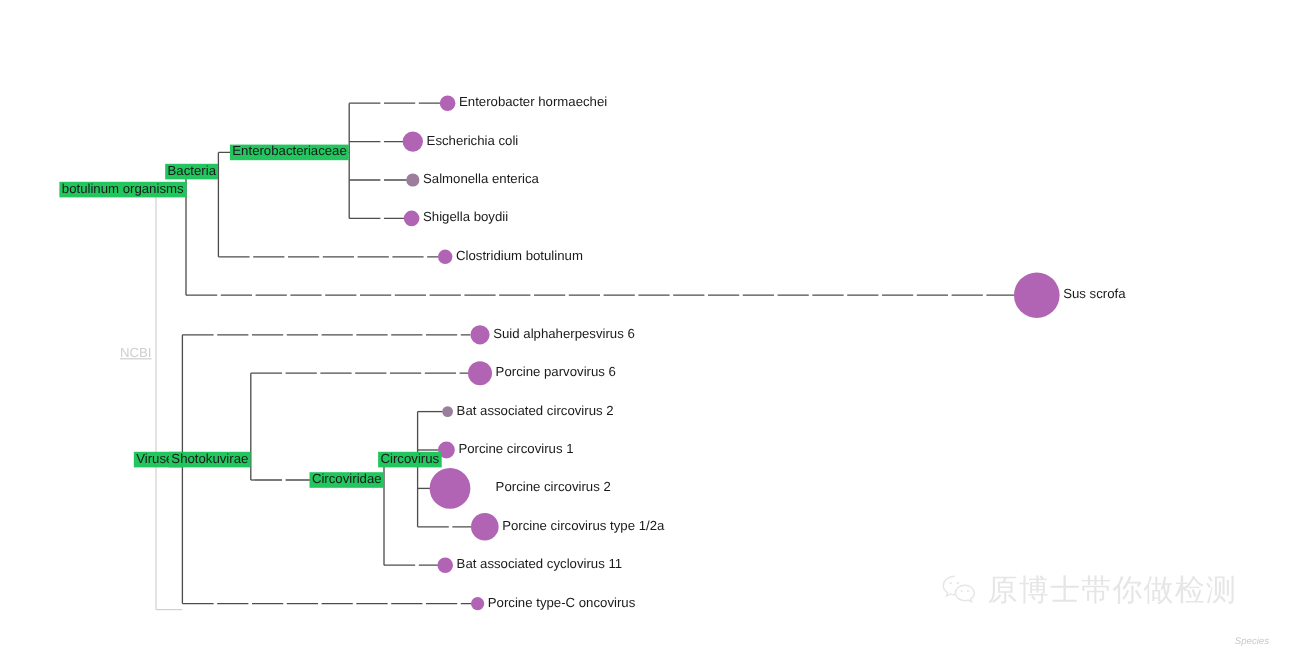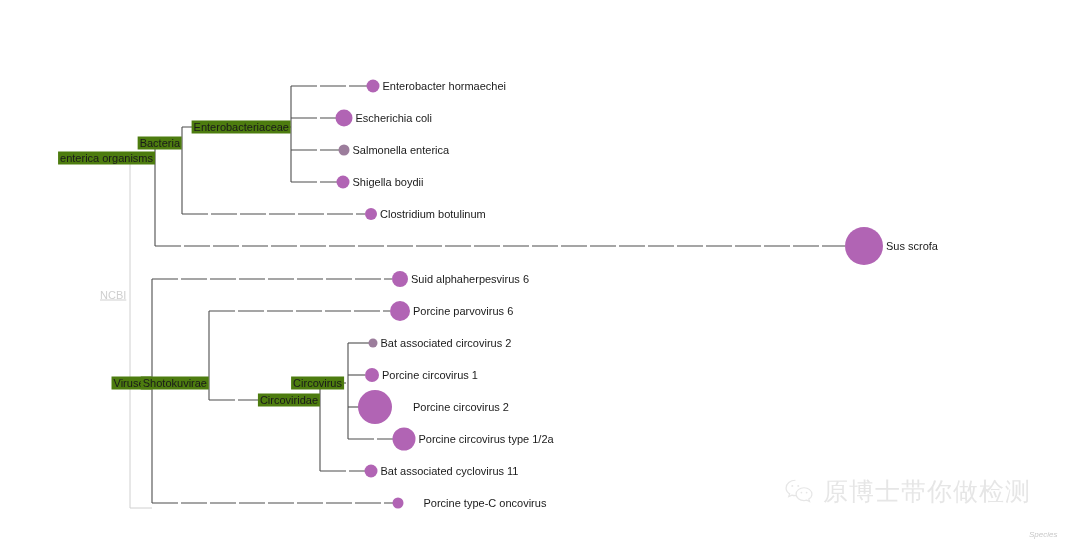--- a/index.html
+++ b/index.html
@@ -11,21 +11,21 @@
   }
   #tree-canvas{position:absolute;left:0;top:0;width:1080px;height:545px;}
 
   .tip-label{
     position:absolute;font-size:11px;line-height:11px;color:#1a1a1a;
     white-space:nowrap;transform:translateY(-50%);
   }
   .internal-label{
     position:absolute;font-size:11px;line-height:13px;color:#1a1a1a;
     white-space:nowrap;transform:translateY(-50%);
-    background:#4d7c0f;padding:0 2px;
+    background:#22c55e;padding:0 2px;
   }
   .root-tag{
     position:absolute;font-size:11px;line-height:11px;color:#cfcfcf;
     white-space:nowrap;transform:translateY(-50%);background:#ffffff;padding:0 2px;
   }
   .axis-label{
     position:absolute;font-size:8px;line-height:8px;color:#c9c9c9;
     font-style:italic;white-space:nowrap;
   }
 
@@ -114,31 +114,31 @@
     <div class="tip-label" style="left: 352.5px; top: 182px;">Shigella boydii</div>
     <div class="tip-label" style="left: 380px; top: 214px;">Clostridium botulinum</div>
     <div class="tip-label" style="left: 886px; top: 246px;">Sus scrofa</div>
     <div class="tip-label" style="left: 411px; top: 279px;">Suid alphaherpesvirus 6</div>
     <div class="tip-label" style="left: 413px; top: 311px;">Porcine parvovirus 6</div>
     <div class="tip-label" style="left: 380.5px; top: 343px; text-align: right;">Bat associated circovirus 2</div>
     <div class="tip-label" style="left: 382px; top: 375px;">Porcine circovirus 1</div>
     <div class="tip-label" style="left: 395px; top: 407px; margin-left: 18px;">Porcine circovirus 2</div>
     <div class="tip-label" style="left: 418.5px; top: 439px;">Porcine circovirus type 1/2a</div>
     <div class="tip-label" style="left: 380.5px; top: 471px;">Bat associated cyclovirus 11</div>
-    <div class="tip-label" style="left: 406.5px; top: 503px; margin-left: 17px;">Porcine type-C oncovirus</div>
+    <div class="tip-label" style="left: 406.5px; top: 503px;">Porcine type-C oncovirus</div>
   </div>
 
 <div id="internal-labels">
-    <div class="internal-label" style="top: 158px; left: 155px; transform: translate(-100%, -50%);">enterica organisms</div>
+    <div class="internal-label" style="top: 158px; left: 155px; transform: translate(-100%, -50%);">botulinum organisms</div>
     <div class="internal-label" style="top: 143px; left: 182px; transform: translate(-100%, -50%);">Bacteria</div>
     <div class="internal-label" style="top: 127px; left: 291px; transform: translate(-100%, -50%);">Enterobacteriaceae</div>
     <div class="internal-label" style="top: 383px; left: 152px; transform: translate(-100%, -50%);">Viruses</div>
     <div class="internal-label" style="top: 383px; left: 209px; transform: translate(-100%, -50%);">Shotokuvirae</div>
     <div class="internal-label" style="top: 400px; left: 320px; transform: translate(-100%, -50%);">Circoviridae</div>
-    <div class="internal-label" style="top: 383px; left: 344px; transform: translate(-100%, -50%); text-align: center;">Circovirus</div>
+    <div class="internal-label" style="top: 383px; left: 368px; transform: translate(-100%, -50%); text-align: center;">Circovirus</div>
   </div>
 
 <div class="root-tag" id="root-tag" style="left:98px;top:295px;text-decoration:underline;">NCBI</div>
 
 <div class="axis-label" style="left:1029px;top:531px;">Species</div>
 
 <div id="watermark">
   <span>
     <svg class="wechat-glyph" viewBox="0 0 32 28" xmlns="http://www.w3.org/2000/svg" fill="none" stroke="#d2d2d2" stroke-width="1.3">
       <path d="M12.2 2.4C6.6 2.4 2.1 6.1 2.1 10.7c0 2.6 1.5 4.9 3.8 6.4l-1 3 3.4-1.7c1.2.35 2.5.55 3.9.55.35 0 .7-.015 1.04-.04"></path>

